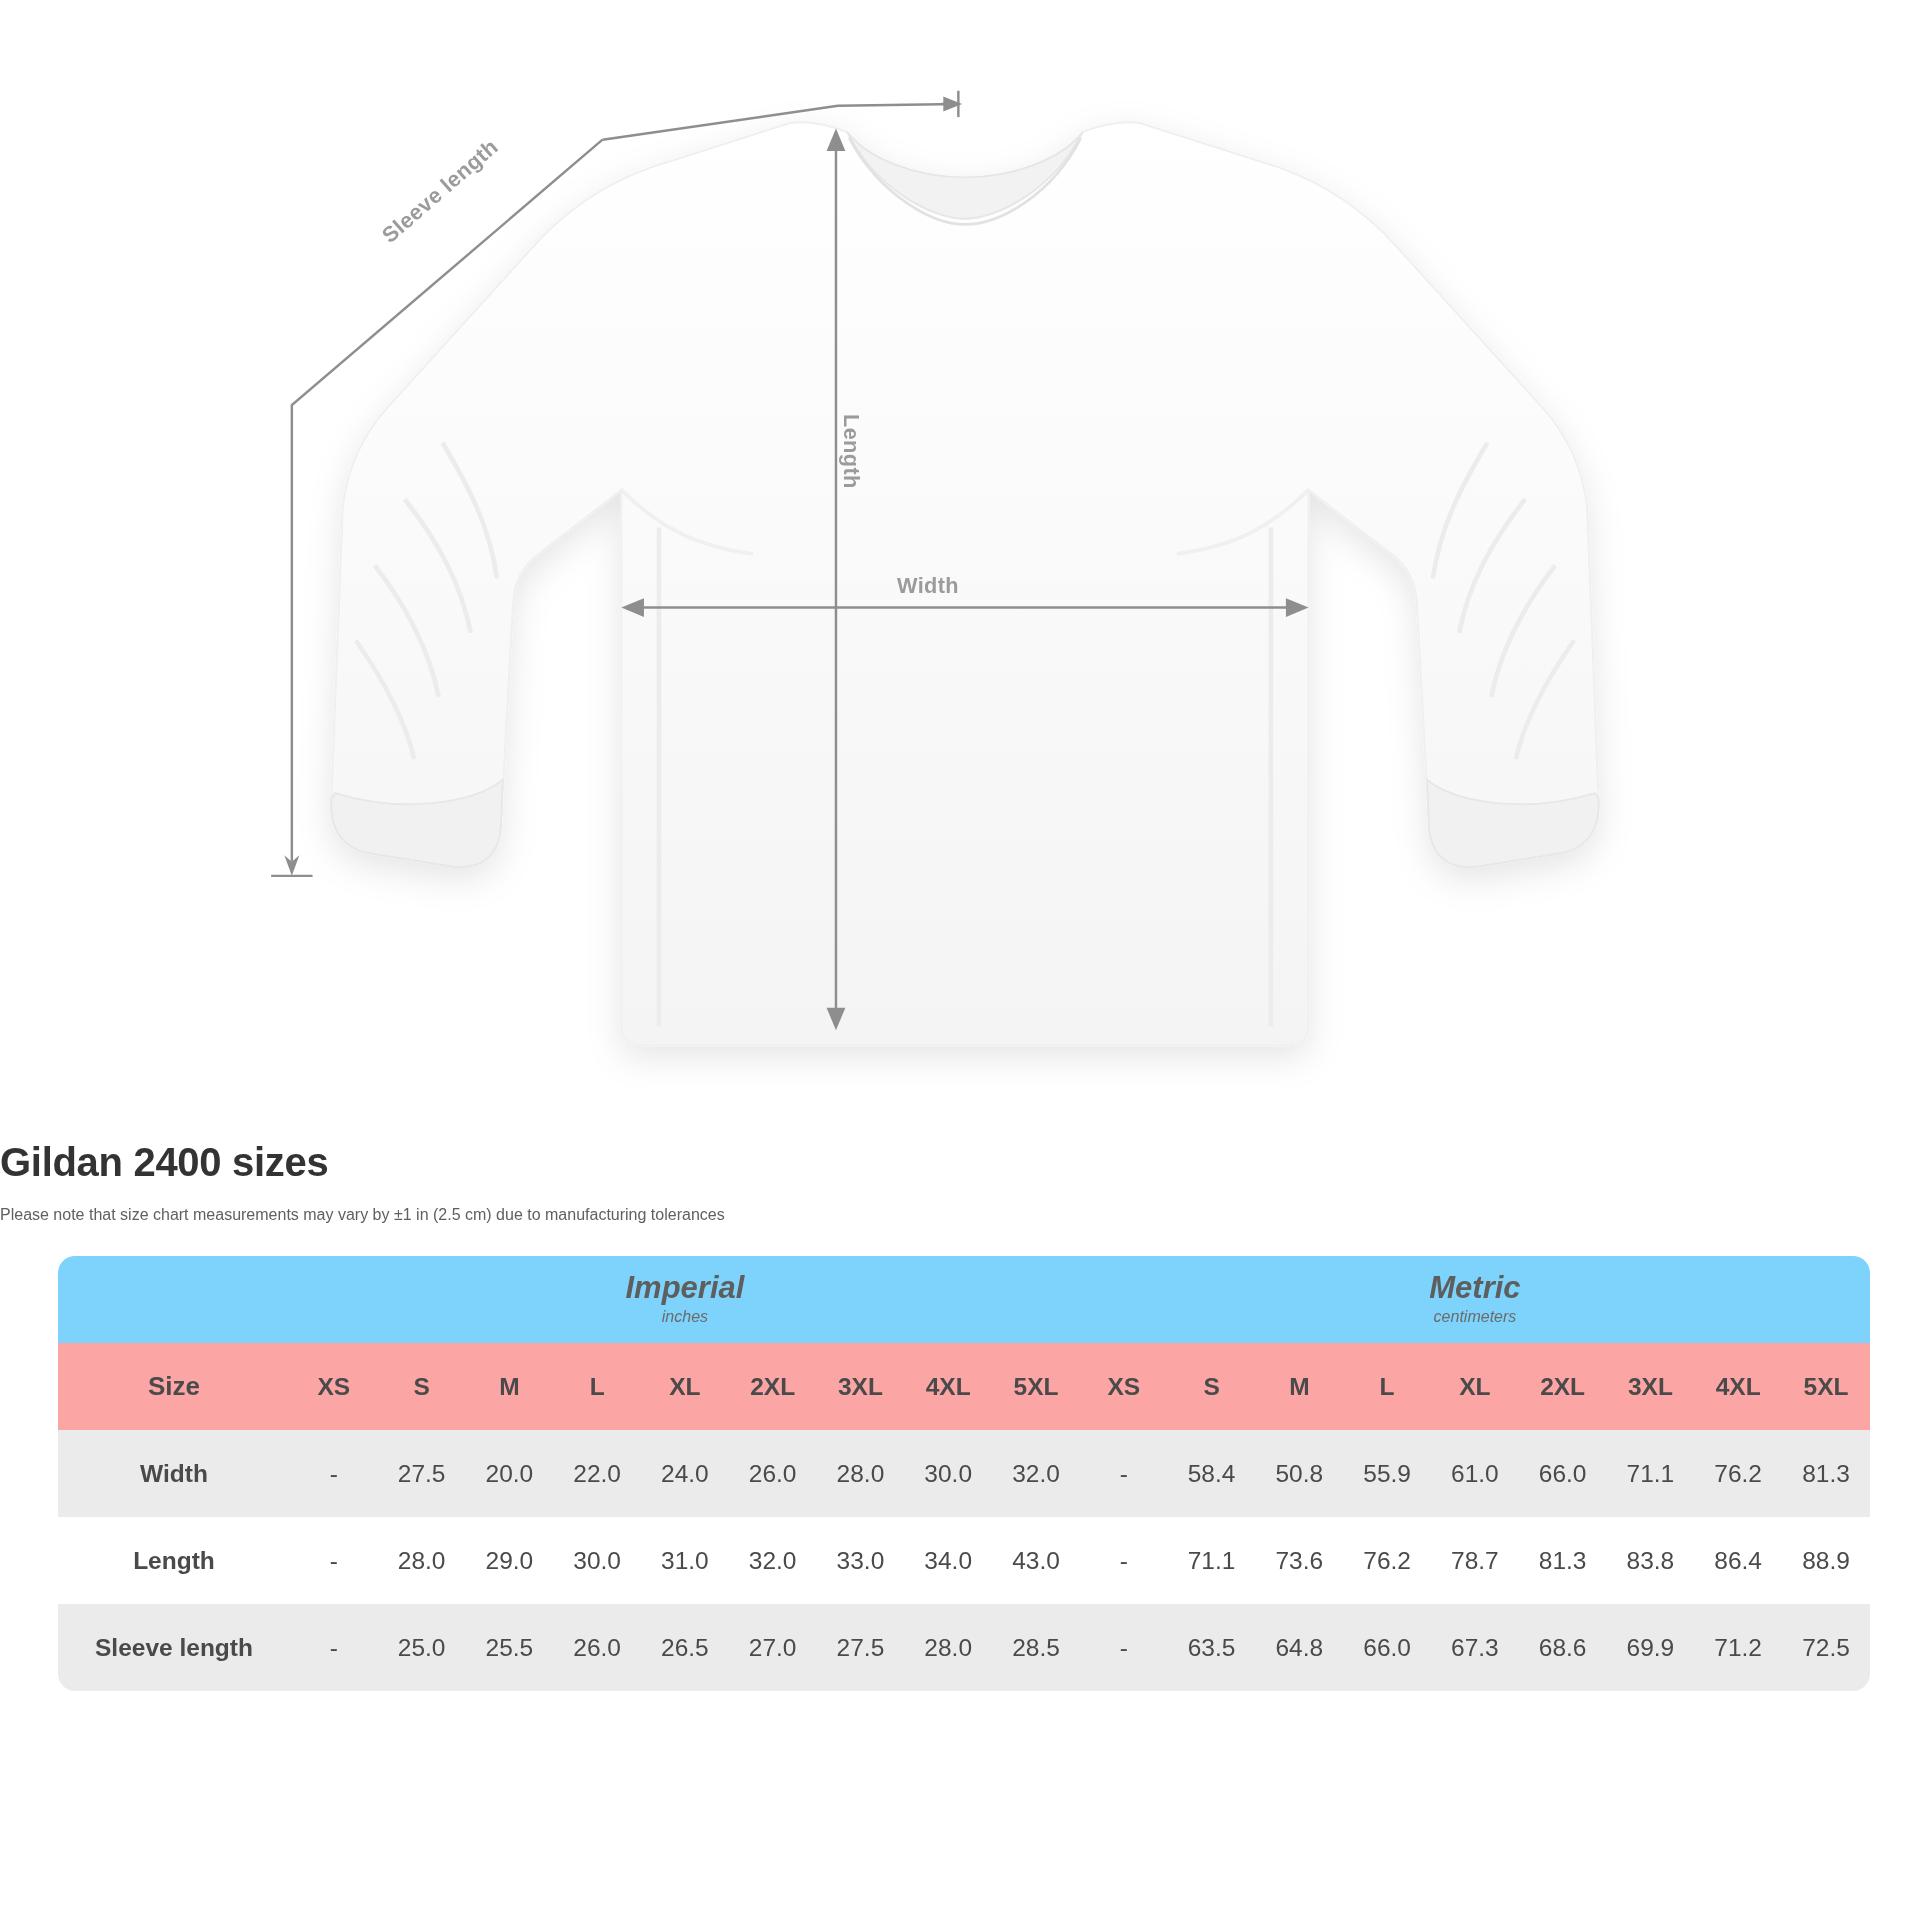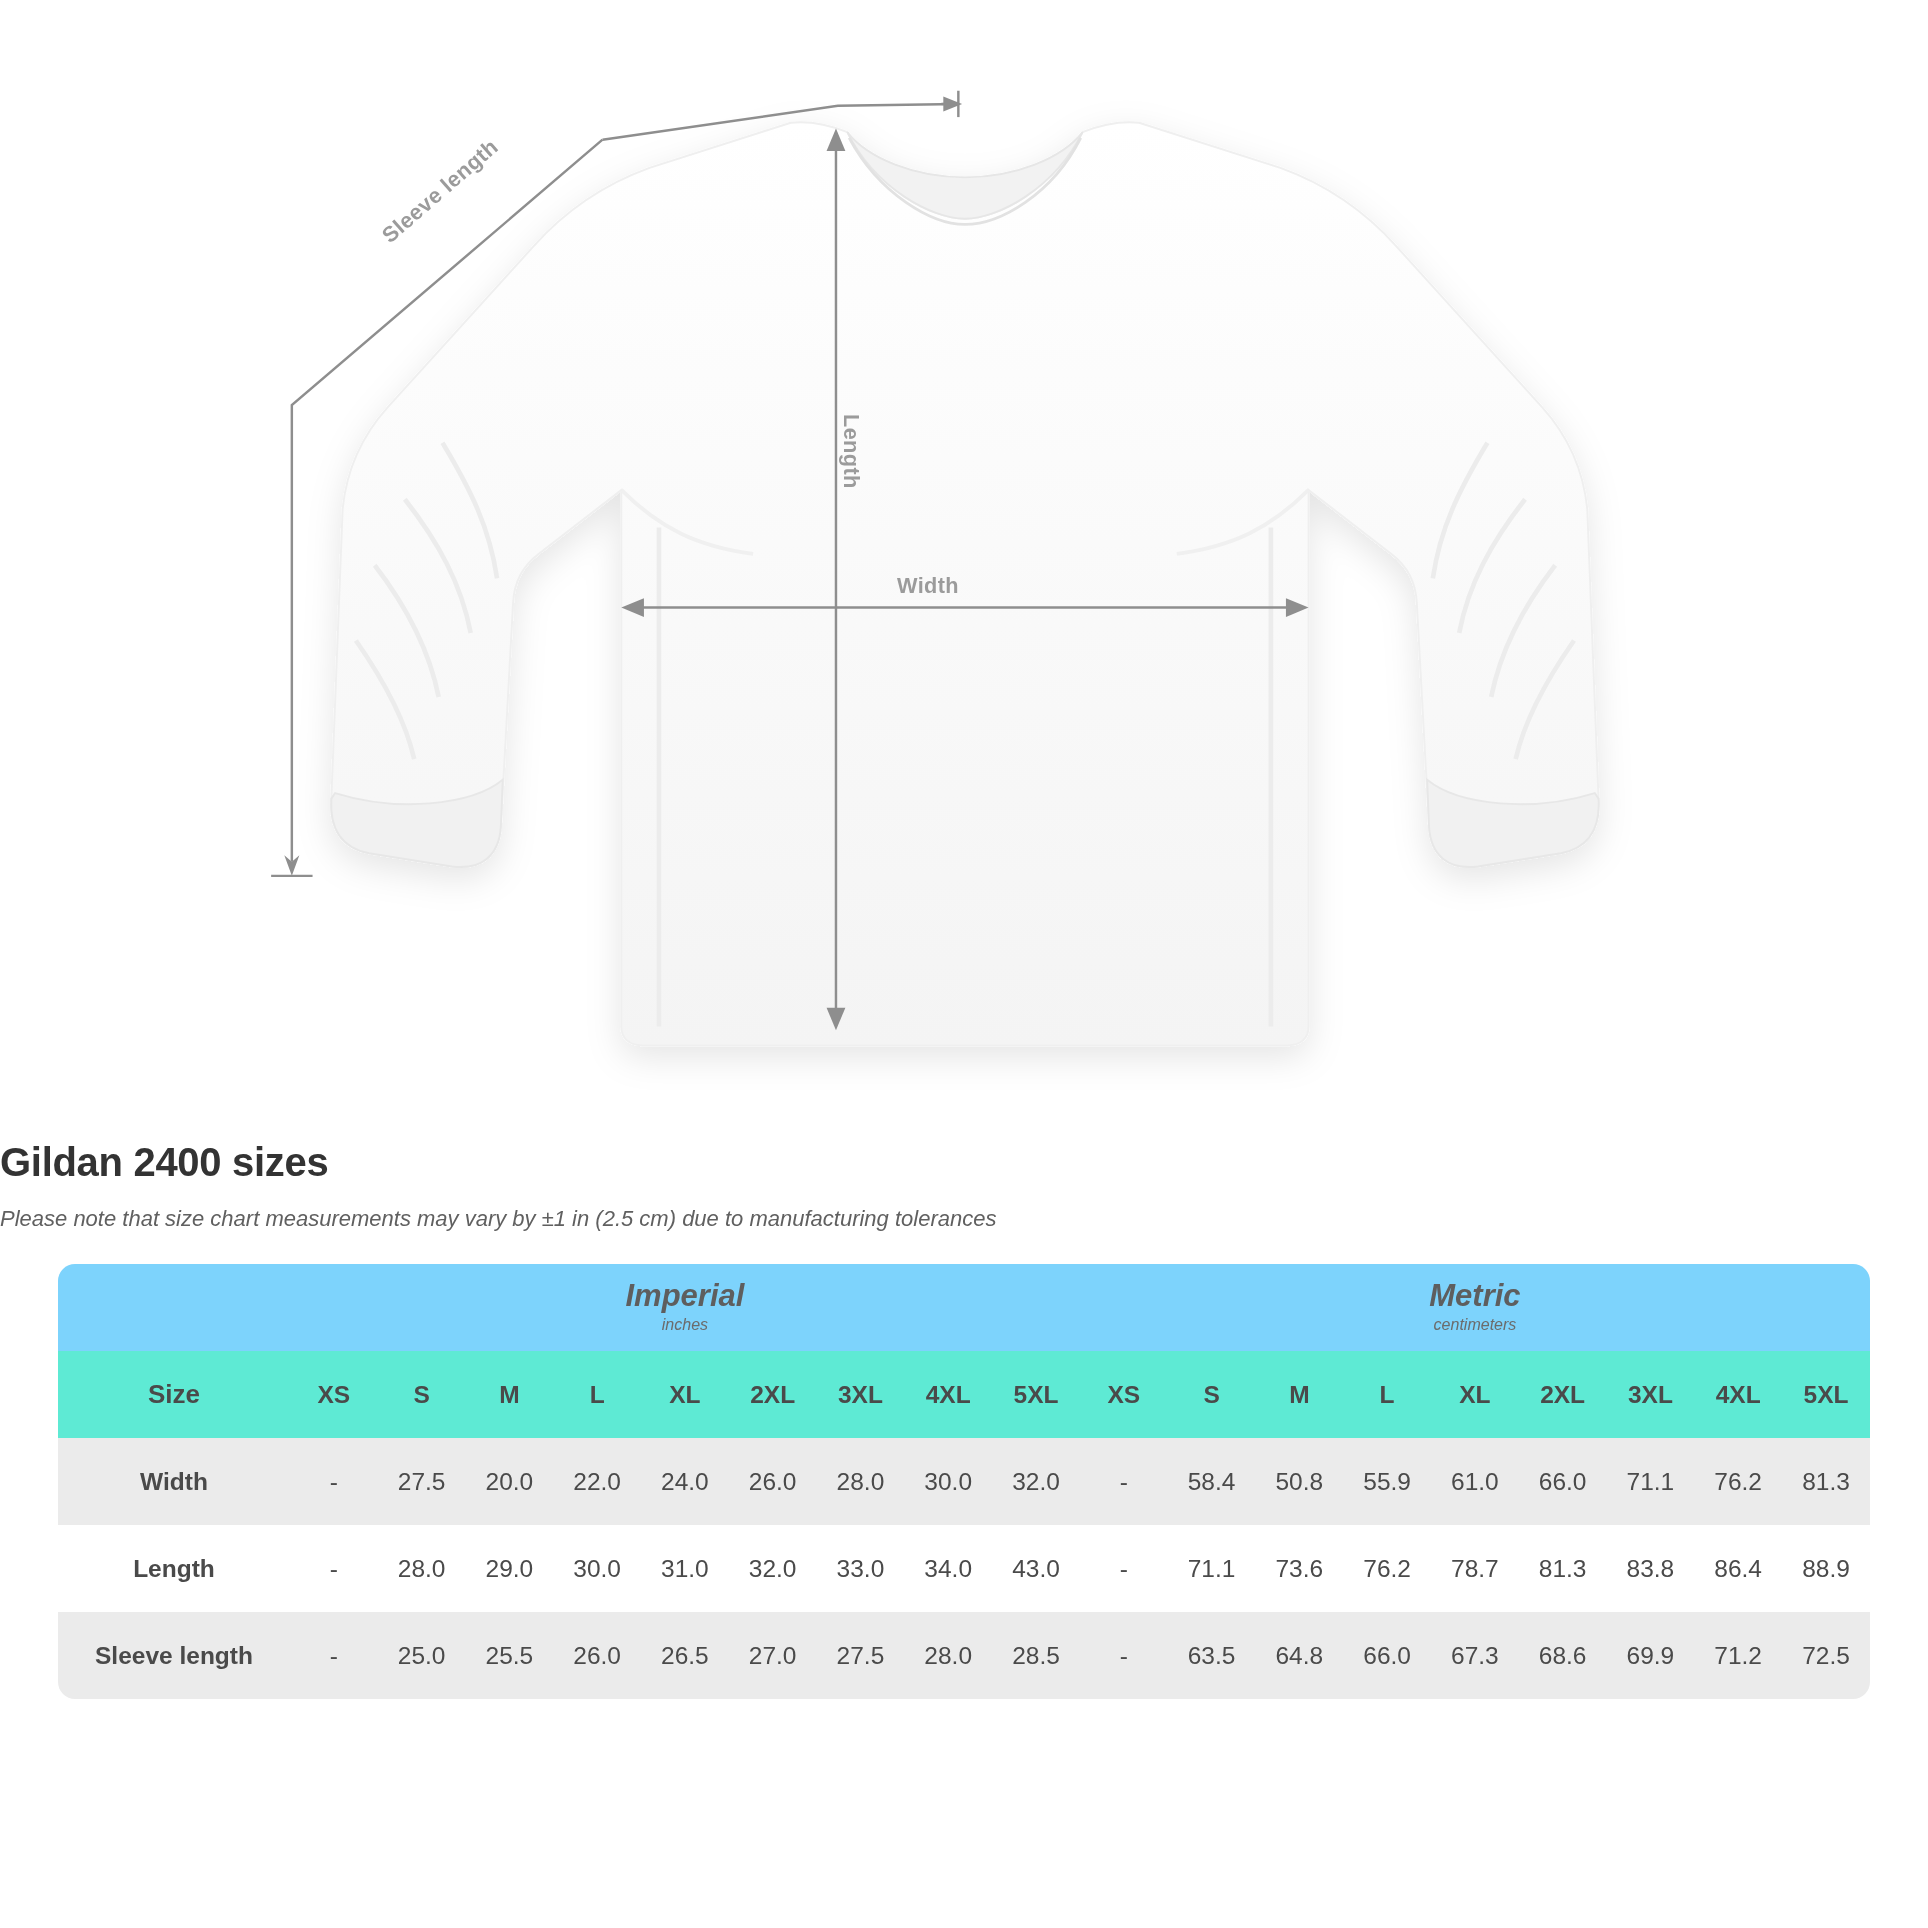--- a/index.html
+++ b/index.html
@@ -62,22 +62,21 @@
     margin-top: 19px;
   }
   .chart-title {
     font-size: 40px;
     font-weight: bold;
     color: #333333;
     margin: 0 0 21px 0;
     letter-spacing: -0.3px;
   }
   .chart-note {
-    font-size: 22px;
-    font-style: italic;
+    font-size: 16px;
     color: #606060;
     margin: 0;
   }
 
   
   .table-wrap {
     margin: 32px 58px 0 58px;
     border-radius: 17px;
     overflow: hidden;
   }
@@ -105,21 +104,21 @@
     color: #5e5e5e;
     line-height: 1.15;
   }
   .unit-sub {
     font-size: 16px;
     font-style: italic;
     color: #6b6b6b;
     line-height: 1.4;
   }
   .size-row td {
-    background: #5eead4;
+    background: #fca5a5;
     font-weight: bold;
     color: #555555;
     font-size: 25.4px;
     height: 94px;
   }
   .size-row td.rowhead {
     font-size: 26px;
   }
   .data-row-alt td { background: #ebebeb; }
   .data-row td { background: #ffffff; }

